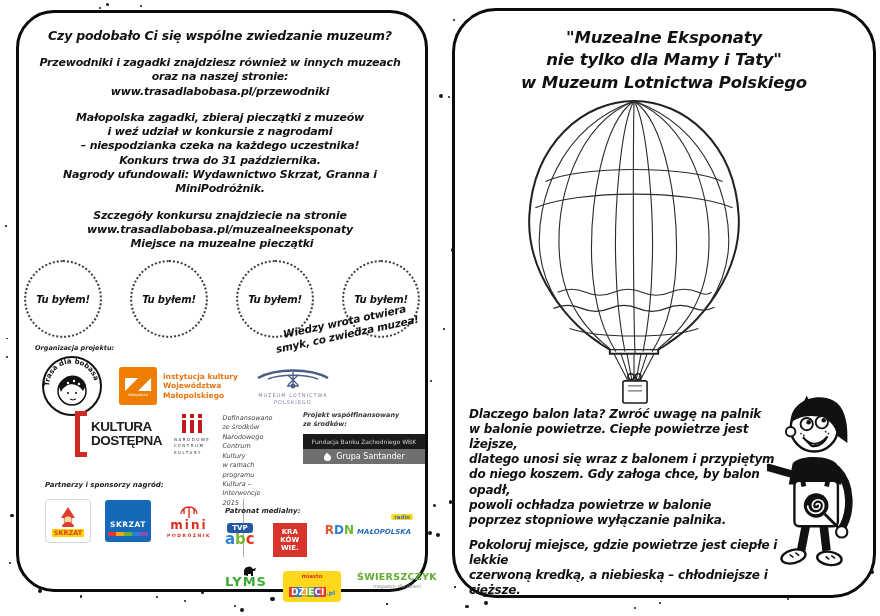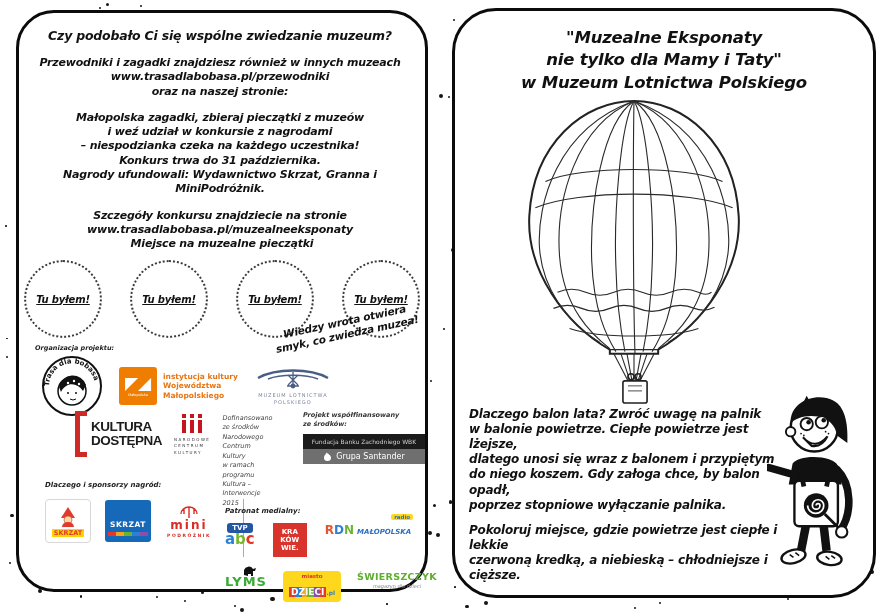--- a/index.html
+++ b/index.html
@@ -10,21 +10,21 @@
   .page{position:absolute;z-index:1;background:#fff;border:3.5px solid #0b0b0b;}
   .page-left{left:16px;top:10px;width:406px;height:576px;border-radius:38px;}
   .page-right{left:452px;top:8px;width:418px;height:584px;border-radius:44px;}
   .hand{font-weight:700;font-style:italic;letter-spacing:-0.2px;}
   
   .lp-intro{position:absolute;top:15px;left:10px;right:14px;text-align:center;}
   .lp-h{font-size:12.5px;margin-bottom:13px;}
   .lp-p{font-size:11px;line-height:1.3;margin-bottom:12px;}
   .lp-stamps{position:absolute;top:224px;left:0;right:0;text-align:center;}
   .lp-stamps-title{font-size:11px;margin-bottom:10px;}
-  .stamp-row{display:flex;justify-content:center;gap:28px;text-decoration:underline;}
+  .stamp-row{display:flex;justify-content:center;gap:28px;}
   .stamp{width:74px;height:74px;border:2px dotted #3a3a3a;border-radius:50%;
          display:flex;align-items:center;justify-content:center;font-size:10px;}
   .lp-note{position:absolute;top:302px;left:242px;width:170px;text-align:center;
            transform:rotate(-12deg);font-size:10.5px;line-height:1.25;}
   .lp-org-label{position:absolute;top:331px;left:16px;font-size:6.5px;font-weight:700;font-style:italic;color:#222;}
   .lp-logos{position:absolute;top:342px;left:22px;display:flex;align-items:center;gap:16px;}
   .malop{display:flex;align-items:center;gap:6px;}
   .malop-box{width:38px;height:38px;background:#ef7d00;border-radius:3px;position:relative;display:flex;align-items:center;justify-content:center;flex-direction:column;}
   .malop-m{color:#fff;font-size:17px;font-weight:900;line-height:1;}
   .malop-sub{color:#fff;font-size:3.5px;margin-top:1px;}
@@ -435,22 +435,22 @@
       <span class="dot" style="left:25.3px;top:360.8px;width:3.6px;height:3.6px"></span>
       <span class="dot" style="left:221.5px;top:434.0px;width:3.9px;height:3.9px"></span>
       <span class="dot" style="left:793.1px;top:241.2px;width:2.7px;height:2.7px"></span>
     </div>
 
   <div class="page page-left">
     <div class="lp-intro">
       <div class="hand lp-h">Czy podobało Ci się wspólne zwiedzanie muzeum?</div>
       <div class="hand lp-p">
           <div>Przewodniki i zagadki znajdziesz również w innych muzeach</div>
+          <div>oraz na naszej stronie:</div>
           <div>www.trasadlabobasa.pl/przewodniki</div>
-          <div>oraz na naszej stronie:</div>
         </div>
       <div class="hand lp-p">
           <div>Małopolska zagadki, zbieraj pieczątki z muzeów</div>
           <div>i weź udział w konkursie z nagrodami</div>
           <div>– niespodzianka czeka na każdego uczestnika!</div>
           <div>Konkurs trwa do 31 października.</div>
           <div>Nagrody ufundowali: Wydawnictwo Skrzat, Granna i MiniPodróżnik.</div>
         </div>
       <div class="hand lp-p">
           <div>Szczegóły konkursu znajdziecie na stronie</div>
@@ -563,21 +563,21 @@
             <svg width="9" height="9" viewBox="0 0 9 9">
               <path d="M1,6 C1,3 3.5,2 3.5,0.5 C5,2 8,3 8,6 A3.5,3 0 1 1 1,6 Z" fill="#fff"></path>
             </svg>
             <span>Grupa Santander</span>
           </div>
         </div>
       </div>
     </div>
 
     <div class="lp-partners">
-      <div class="part-label">Dlaczego i sponsorzy nagród:</div>
+      <div class="part-label">Partnerzy i sponsorzy nagród:</div>
       <div class="part-row">
         <div class="logo-box skrzat">
           <svg width="26" height="22" viewBox="0 0 26 22">
             <path d="M13,1 L20,12 L6,12 Z" fill="#e03a2f"></path>
             <circle cx="13" cy="14" r="4" fill="#ffd9a0" stroke="#b5452c" stroke-width="0.6"></circle>
             <path d="M7,21 a6,5 0 0 1 12,0 Z" fill="#e03a2f"></path>
           </svg>
           <div class="skrzat-name">SKRZAT</div>
         </div>
         <div class="logo-box granna">
@@ -672,20 +672,21 @@
         <path d="M124,289 h14 M124,294 h14" stroke-width="0.8"></path>
       </g>
     </svg>
 
     <div class="rp-text hand">
       <div>
           <div>Dlaczego balon lata? Zwróć uwagę na palnik</div>
           <div>w balonie powietrze. Ciepłe powietrze jest lżejsze,</div>
           <div>dlatego unosi się wraz z balonem i przypiętym</div>
           <div>do niego koszem. Gdy załoga chce, by balon opadł,</div>
+          <div>powoli ochładza powietrze w balonie</div>
           <div>poprzez stopniowe wyłączanie palnika.</div>
         </div>
       <div class="gap"></div>
       <div>
           <div>Pokoloruj miejsce, gdzie powietrze jest ciepłe i lekkie</div>
           <div>czerwoną kredką, a niebieską – chłodniejsze i cięższe.</div>
         </div>
     </div>
 
     <svg class="rp-kid" width="104" height="186" viewBox="0 0 110 190">

